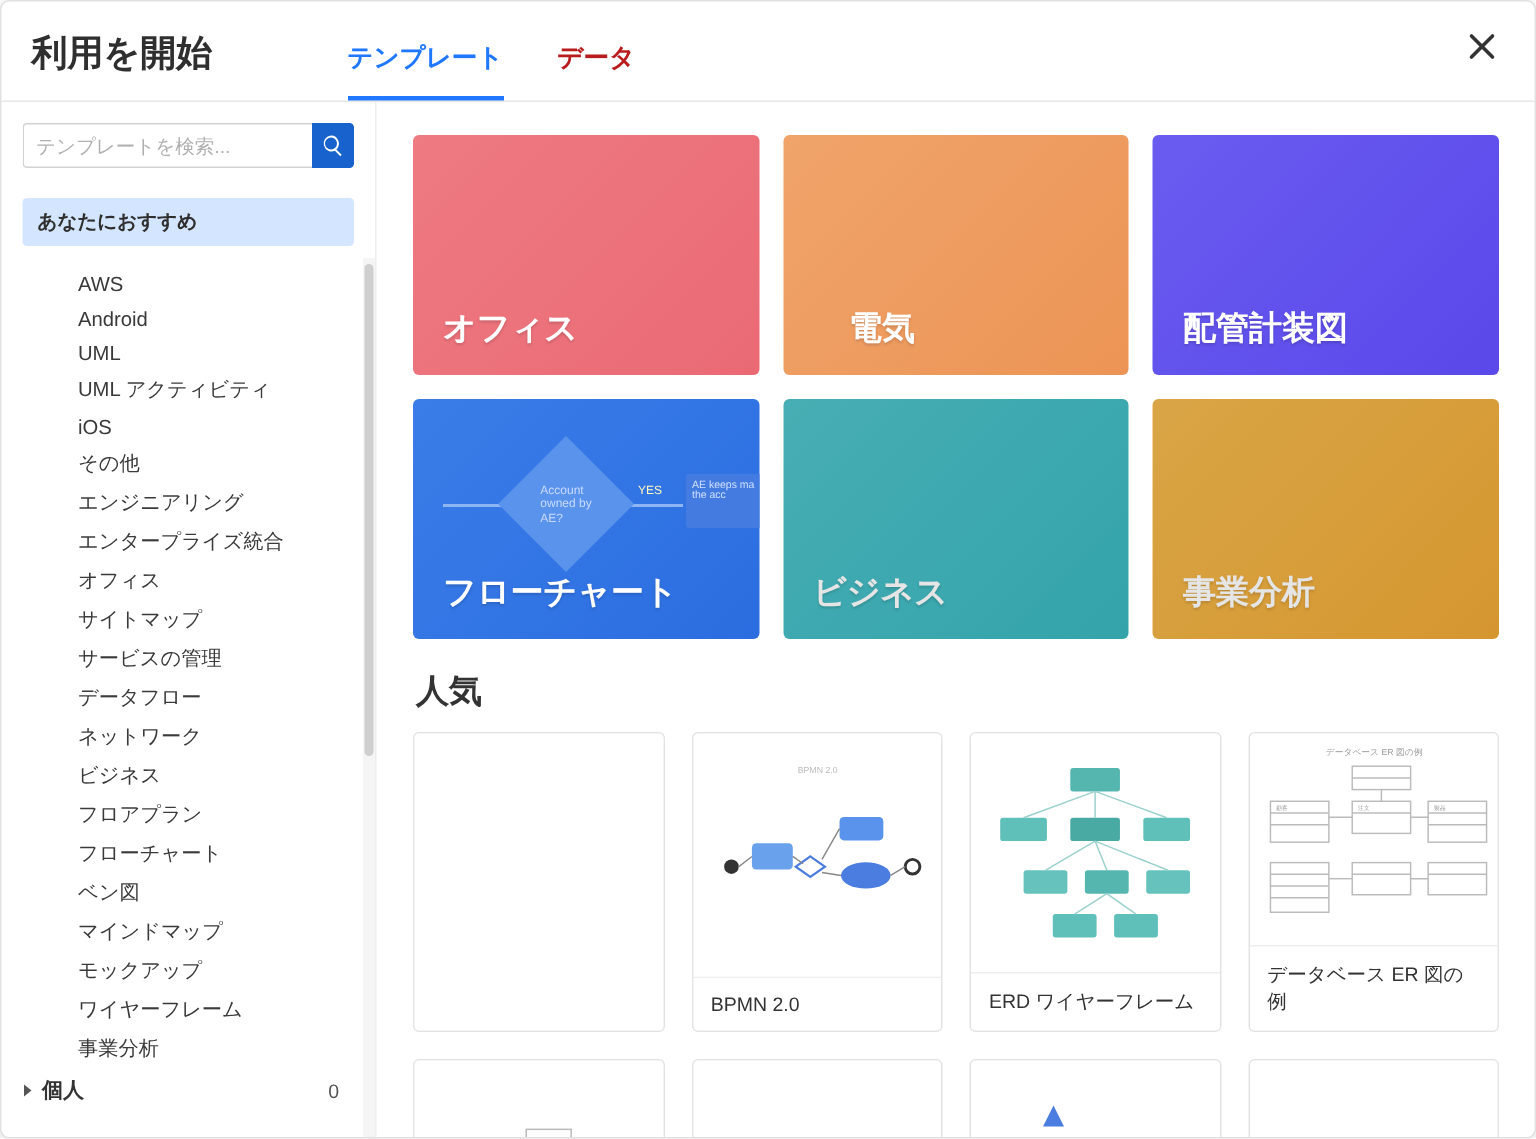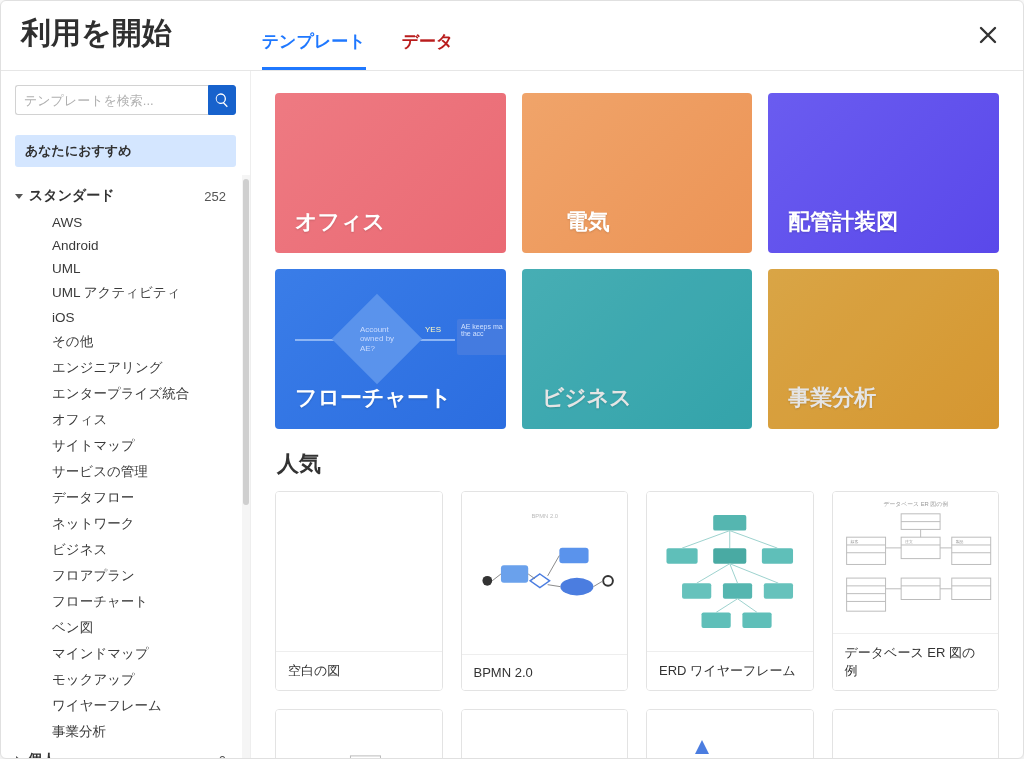--- a/index.html
+++ b/index.html
@@ -25,21 +25,21 @@
     overflow: hidden;
   }
   
   .header {
     display: flex;
     align-items: flex-end;
     padding: 12px 20px 0 20px;
     border-bottom: 1px solid #e6e6e6;
   }
   .header-title {
-    font-size: 30px;
+    font-size: 24px;
     font-weight: 700;
     color: #2f2f2f;
     margin-right: 90px;
     padding-bottom: 16px;
   }
   .tabs {
     display: flex;
     gap: 36px;
     flex: 1;
   }
@@ -306,25 +306,20 @@
             </svg>
         </div>
       </div>
 
       <div class="recommended-row">あなたにおすすめ</div>
 
       <div class="nav-wrap">
         <div class="nav">
 
           <div class="nav-group">
-            <div class="nav-group-header">
-              <span class="caret"></span>
-              <span class="nav-group-name">スタンダード</span>
-              <span class="nav-group-count">252</span>
-            </div>
             <div class="nav-items" id="nav-items-0">
                 <div class="nav-item">AWS</div>
                 <div class="nav-item">Android</div>
                 <div class="nav-item">UML</div>
                 <div class="nav-item">UML アクティビティ</div>
                 <div class="nav-item">iOS</div>
                 <div class="nav-item">その他</div>
                 <div class="nav-item">エンジニアリング</div>
                 <div class="nav-item">エンタープライズ統合</div>
                 <div class="nav-item">オフィス</div>
@@ -388,21 +383,20 @@
           <div class="tile tile-analysis">
             <span class="tile-label">事業分析</span>
           </div>
         </div>
 
       <div class="section-title">人気</div>
 
       <div class="card-grid" id="card-grid">
           <div class="card">
             <div class="card-preview pv-blank"></div>
-            <div class="card-caption">空白の図</div>
           </div>
           <div class="card">
             <div class="card-preview pv-bpmn"><svg viewBox="0 0 170 140">
                 <text x="85" y="14" text-anchor="middle" font-size="6" fill="#bbb">BPMN 2.0</text>
                 <circle cx="26" cy="78" r="5" fill="#333"></circle>
                 <rect x="40" y="62" width="28" height="18" rx="3" fill="#6aa1ec"></rect>
                 <path d="M80 71 L90 78 L80 85 L70 78 Z" fill="none" stroke="#4b7de0" stroke-width="1.5"></path>
                 <rect x="100" y="44" width="30" height="16" rx="3" fill="#5a93ec"></rect>
                 <ellipse cx="118" cy="84" rx="17" ry="9" fill="#4b7de0"></ellipse>
                 <circle cx="150" cy="78" r="5" fill="none" stroke="#333" stroke-width="2"></circle>

